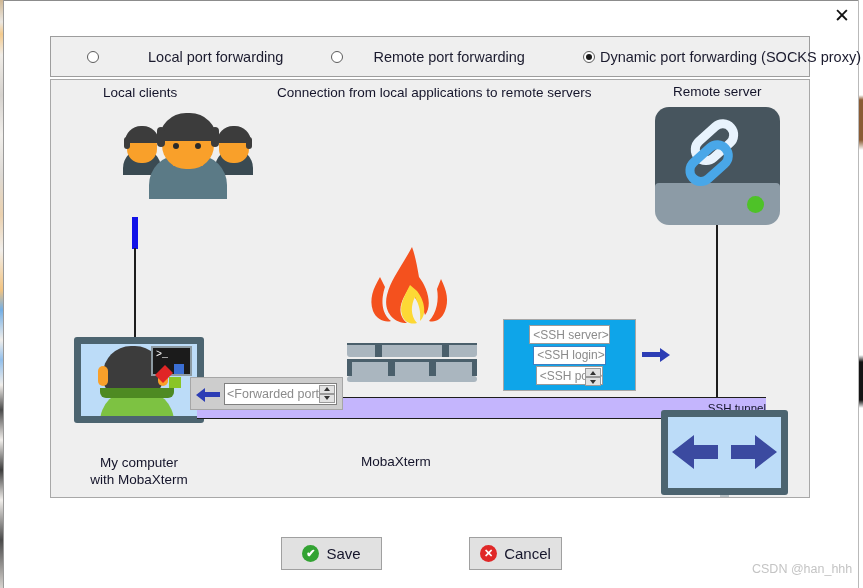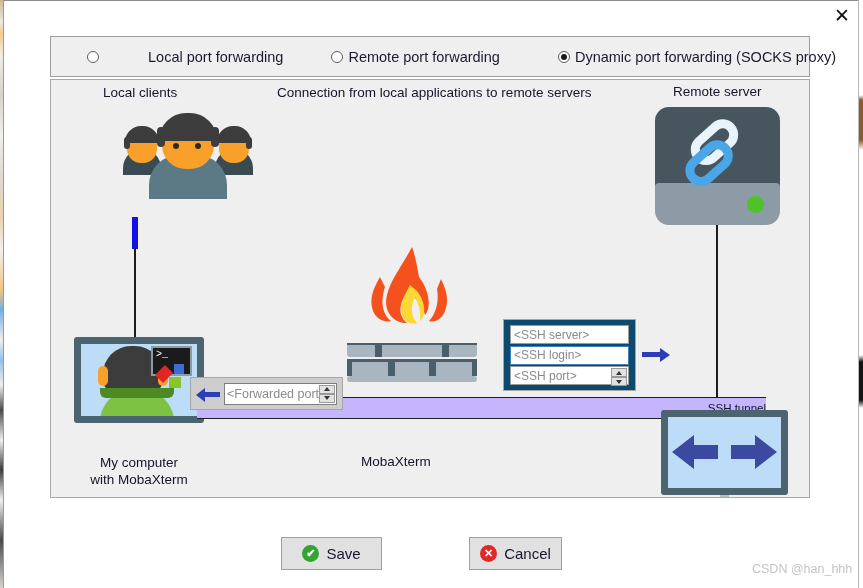--- a/index.html
+++ b/index.html
@@ -59,21 +59,21 @@
     background: #efefef;
     border: 1px solid #9d9d9d;
     box-sizing: border-box;
     display: flex; align-items: center;
   }
   .radio-opt {
     display: flex; align-items: center; cursor: pointer;
     font-size: 14.5px; color: #1b1b2e; white-space: nowrap;
   }
   .radio-opt.o1 { margin-left: 36px; gap: 44px; }
-  .radio-opt.o2 { margin-left: 48px; }
+  .radio-opt.o2 { margin-left: 48px; gap: 25px; }
   .radio-opt.o3 { margin-left: 58px; }
   .radio-dot {
     width: 12px; height: 12px; border-radius: 50%;
     border: 1px solid #5c5c5c; background: #fff;
     margin-right: 5px; box-sizing: border-box;
     display: inline-flex; align-items: center; justify-content: center;
     flex: none;
   }
   .radio-dot.sel::after {
     content: ""; width: 6px; height: 6px; border-radius: 50%;
@@ -167,23 +167,23 @@
     height: 9px; background: #e2e2e2; border: 1px solid #9a9a9a; box-sizing: border-box;
     display: flex; align-items: center; justify-content: center;
   }
   .tri-up { width:0;height:0;border-left:3px solid transparent;border-right:3px solid transparent;border-bottom:4px solid #333; }
   .tri-dn { width:0;height:0;border-left:3px solid transparent;border-right:3px solid transparent;border-top:4px solid #333; }
 
   
   .sshbox {
     position: absolute; left: 452px; top: 239px;
     width: 133px; height: 72px;
-    background: #0c4a6e; border: 1px solid #a6a6a6;
-    box-sizing: border-box; padding: 5px 6px;
-    display: flex; flex-direction: column; justify-content: space-between;
+    background: #0ea5e9; border: 1px solid #a6a6a6;
+    box-sizing: border-box; padding: 5px 15px;
+    display: flex; flex-direction: column; justify-content: space-between; align-items: center;
   }
   .sshfield {
     height: 19px; background: #fff; border: 1px solid #9a9a9a; box-sizing: border-box;
     font-size: 12px; color: #8b8b8b; display: flex; align-items: center;
     padding-left: 3px; position: relative;
   }
   .sshfield.focus { border: 1px solid #3d7fc1; }
   .arrow-right-blue {
     position: absolute; left: 591px; top: 267px; width: 28px; height: 16px;
   }

